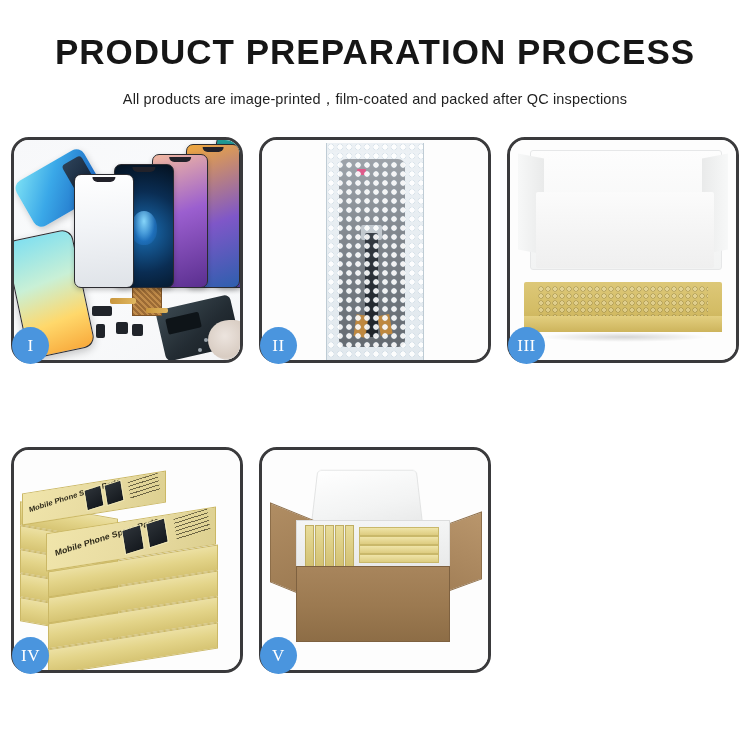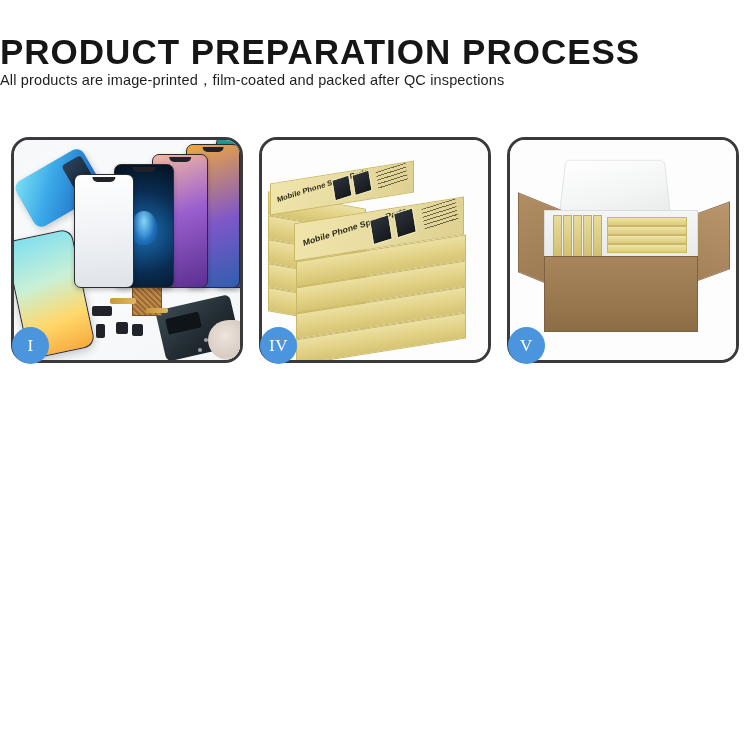--- a/index.html
+++ b/index.html
@@ -20,31 +20,32 @@
     height: 750px;
     background: #ffffff;
   }
 
   
   .header {
     position: absolute;
     top: 34px;
     left: 0;
     width: 750px;
+    text-align: center;
   }
   .title {
     font-size: 35px;
     font-weight: 700;
     letter-spacing: 1.0px;
     color: #161616;
     line-height: 1.05;
     white-space: nowrap;
   }
   .subtitle {
-    margin-top: 0;
+    margin-top: 19px;
     font-size: 14.5px;
     font-weight: 400;
     letter-spacing: 0.15px;
     color: #1f1f1f;
     white-space: nowrap;
   }
 
   
   .grid {
     position: absolute;
@@ -406,21 +407,50 @@
           <div class="screw" style="left:118px; top:76px;"></div>
           <div class="screw" style="left:126px; top:82px;"></div>
           <div class="screw" style="left:112px; top:86px;"></div>
           <div class="tweezer"></div>
           <div class="hand-blur"></div>
         </div>
       </div>
       <div class="badge">I</div>
     </div>
 
-
+    <div class="panel">
+      <div class="panel-inner p2">
+        <div class="bubble-bag">
+          <div class="lcd-inside">
+            <div class="pink-dot"></div>
+            <div class="lcd-conn"></div>
+            <div class="lcd-flex"></div>
+            <div class="lcd-tab-l"></div>
+            <div class="lcd-tab-r"></div>
+          </div>
+          <div class="bubbles"></div>
+        </div>
+      </div>
+      <div class="badge">II</div>
+    </div>
+
+    <div class="panel">
+      <div class="panel-inner p3">
+        <div class="lid-back"></div>
+        <div class="lid-flap-l"></div>
+        <div class="lid-flap-r"></div>
+        <div class="foam-back"></div>
+        <div class="tray-shadow"></div>
+        <div class="tray">
+          <div class="tray-inner"></div>
+          <div class="tray-front"></div>
+        </div>
+      </div>
+      <div class="badge">III</div>
+    </div>
 
     <div class="panel">
       <div class="panel-inner p4">
         <div class="stackwrap">
 
           <div class="sbox" style="left:4px; top:46px; width:96px; height:22px; transform:skewY(10deg);"></div>
           <div class="sbox" style="left:4px; top:70px; width:96px; height:22px; transform:skewY(10deg);"></div>
           <div class="sbox" style="left:4px; top:94px; width:96px; height:22px; transform:skewY(10deg);"></div>
           <div class="sbox" style="left:4px; top:118px; width:96px; height:22px; transform:skewY(10deg);"></div>
           <div class="sbox" style="left:4px; top:142px; width:96px; height:22px; transform:skewY(10deg);"></div>

